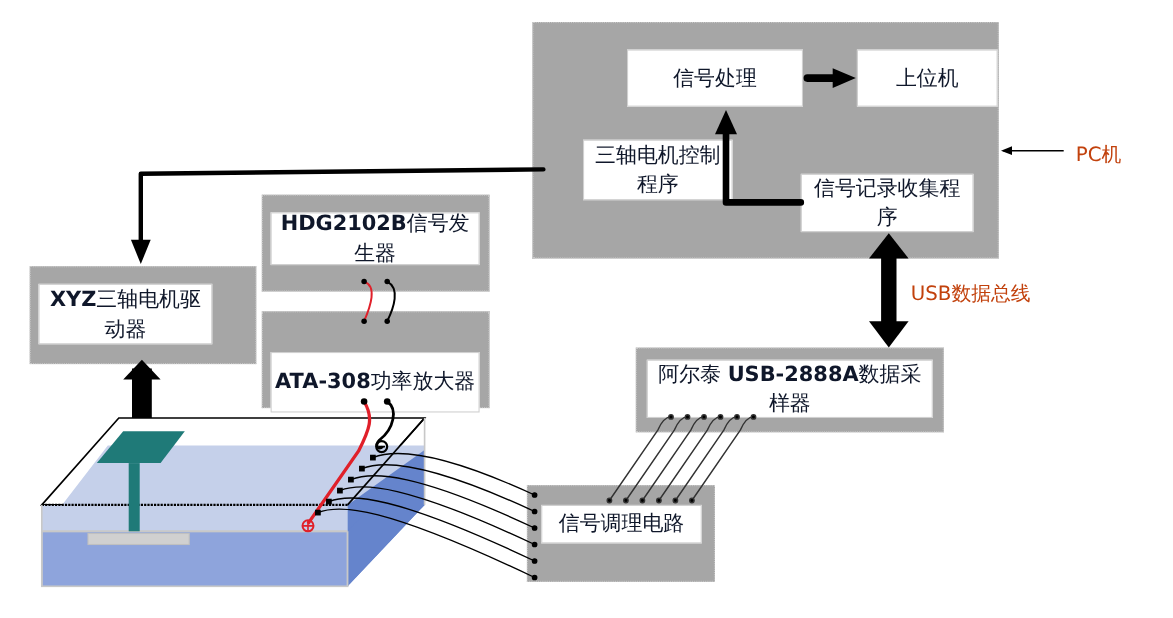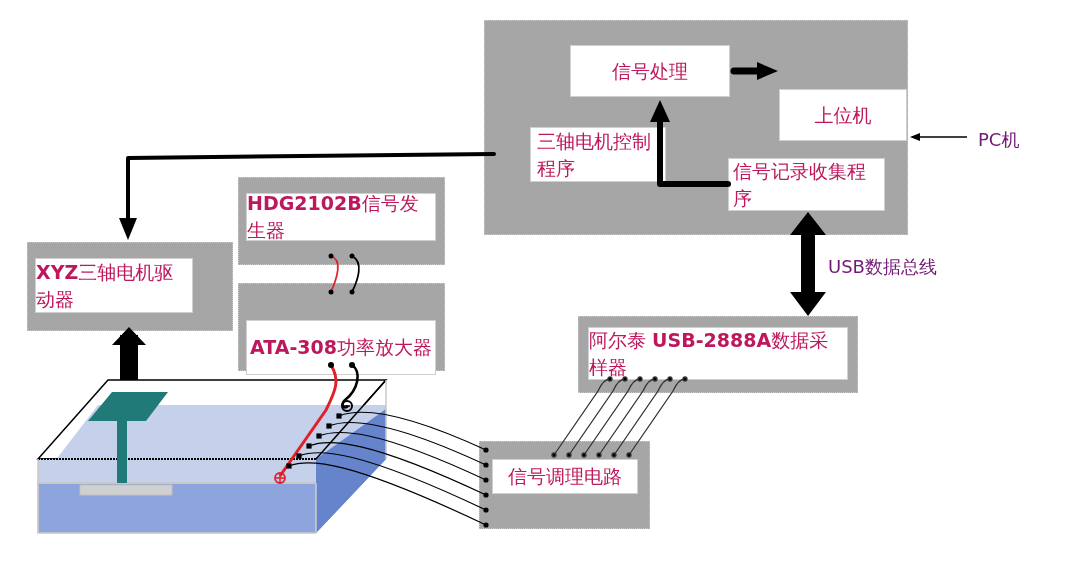--- a/index.html
+++ b/index.html
@@ -1,30 +1,30 @@
 <!DOCTYPE html>
 <html><head>
 <meta charset="utf-8">
 <style>
   html,body{margin:0;padding:0;background:#fff;}
   body{width:1066px;height:562px;position:relative;overflow:hidden;font-family:"DejaVu Sans",sans-serif;}
   .gbox{position:absolute;background:#a6a6a6;border:1px dotted #c8c8c8;box-sizing:border-box;}
-  .wbox{position:absolute;background:#fff;border:1px solid #d0d0d0;box-sizing:border-box;display:flex;align-items:center;justify-content:center;text-align:left;font-size:19px;line-height:27px;color:#be185d;}
+  .wbox{position:absolute;background:#fff;border:1px solid #d0d0d0;box-sizing:border-box;display:flex;align-items:center;justify-content:center;text-align:center;font-size:19px;line-height:27px;color:#0f172a;}
   .wbox .b{font-weight:bold;}
-  .lbl{position:absolute;font-size:18px;color:#701a75;white-space:nowrap;}
+  .lbl{position:absolute;font-size:18px;color:#c2410c;white-space:nowrap;}
   svg{position:absolute;left:0;top:0;}
 </style>
 </head>
 <body>
 
 <div class="gbox" style="left:484px;top:20px;width:424px;height:215px;"></div>
 <div class="wbox" style="left:570px;top:45px;width:160px;height:52px;">
     <span>信号处理</span>
   </div>
-<div class="wbox" style="left:779px;top:45px;width:128px;height:52px;margin-top:44px;">
+<div class="wbox" style="left:779px;top:45px;width:128px;height:52px;">
     <span>上位机</span>
   </div>
 <div class="wbox" style="left:494px;top:127px;width:136px;height:55px;padding:0 6px;margin-left:36px;">
     <span>三轴电机控制程序</span>
   </div>
 <div class="wbox" style="left:728px;top:158px;width:157px;height:53px;padding:16px 4px;">
     <span>信号记录收集程序</span>
   </div>
 <div class="lbl" style="left:978px;top:128px;">PC机</div>
 

